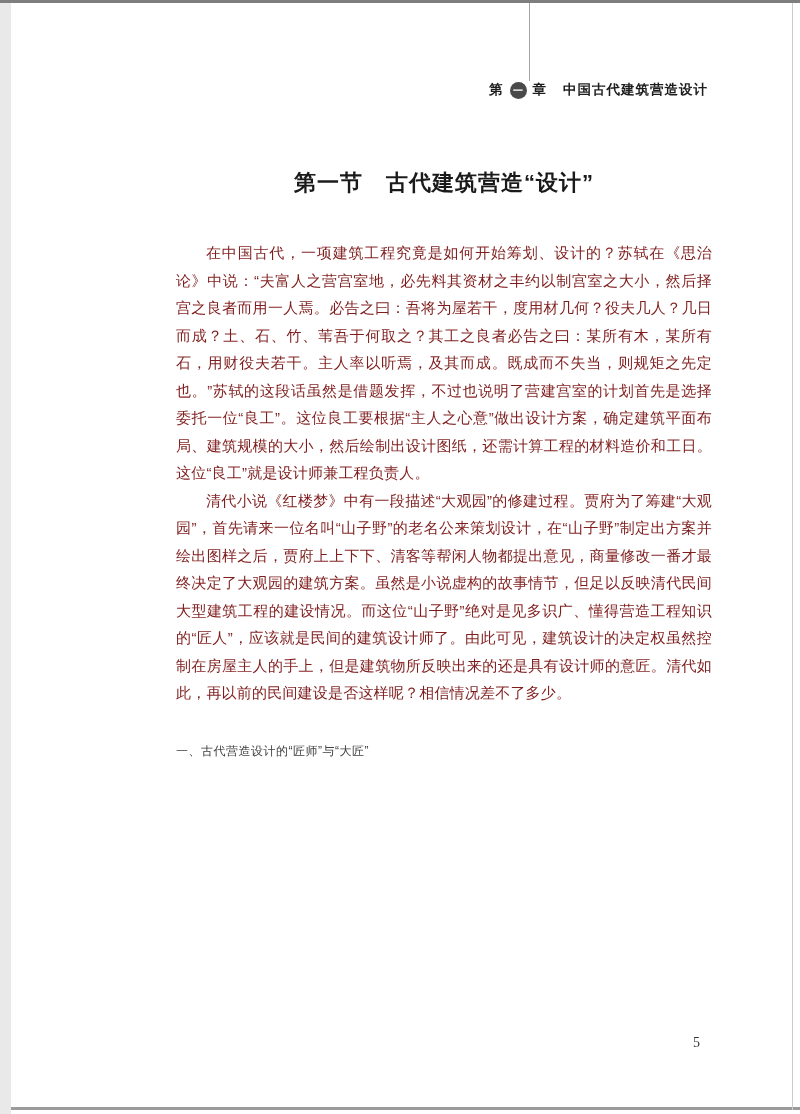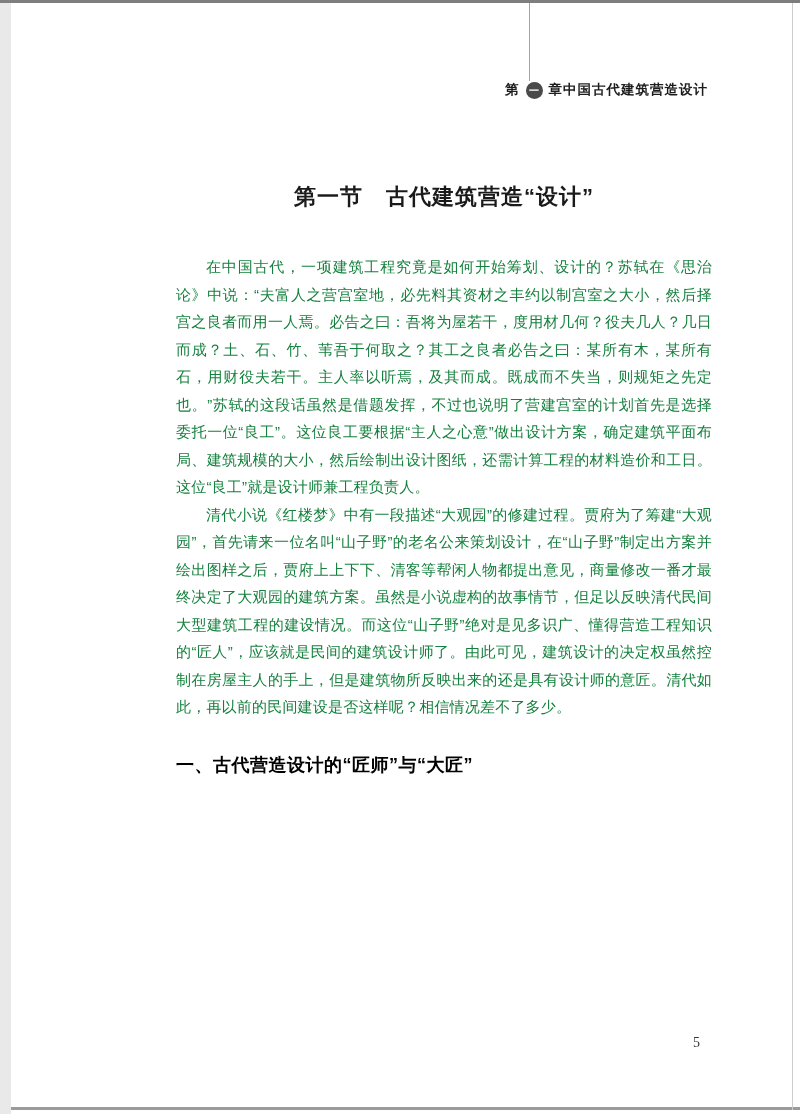--- a/index.html
+++ b/index.html
@@ -42,48 +42,48 @@
     width: 17px; height: 17px;
     margin: 0 6px;
     border-radius: 50%;
     background: #4a4a4a;
     color: #ffffff;
     font-size: 10px;
     line-height: 17px;
     text-align: center;
     letter-spacing: 0;
   }
-  .chapter-title { }
+  .chapter-title { margin-left: 16px; }
 
   .content {
     position: absolute;
-    left: 176px; top: 182px;
+    left: 176px; top: 168px;
     width: 536px;
   }
   .section-title {
     font-size: 22px;
     font-weight: bold;
     color: #1a1a1a;
     text-align: center;
     line-height: 30px;
     letter-spacing: 1px;
     margin: 0 0 41px 0;
   }
   .content p {
     font-size: 15px;
     line-height: 27.5px;
     letter-spacing: 0.2px;
     text-align: justify;
     text-indent: 2em;
-    color: #15803d;
+    color: #7f1d1d;
   }
   .subsection-heading {
-    font-size: 18px;
-    font-weight: bold;
-    color: #000000;
+    font-size: 12px;
+    font-weight: normal;
+    color: #404040;
     line-height: 26px;
     letter-spacing: 0.5px;
     margin: 31px 0 19px 0;
   }
 
   .page-number {
     position: absolute;
     left: 693px; top: 1035px;
     font-size: 14px;
     color: #333333;

